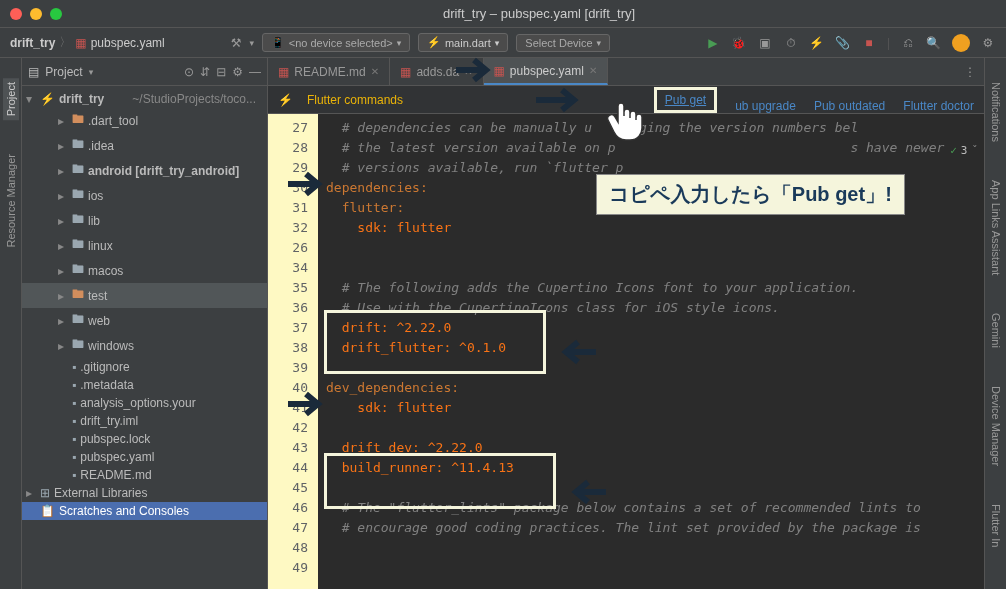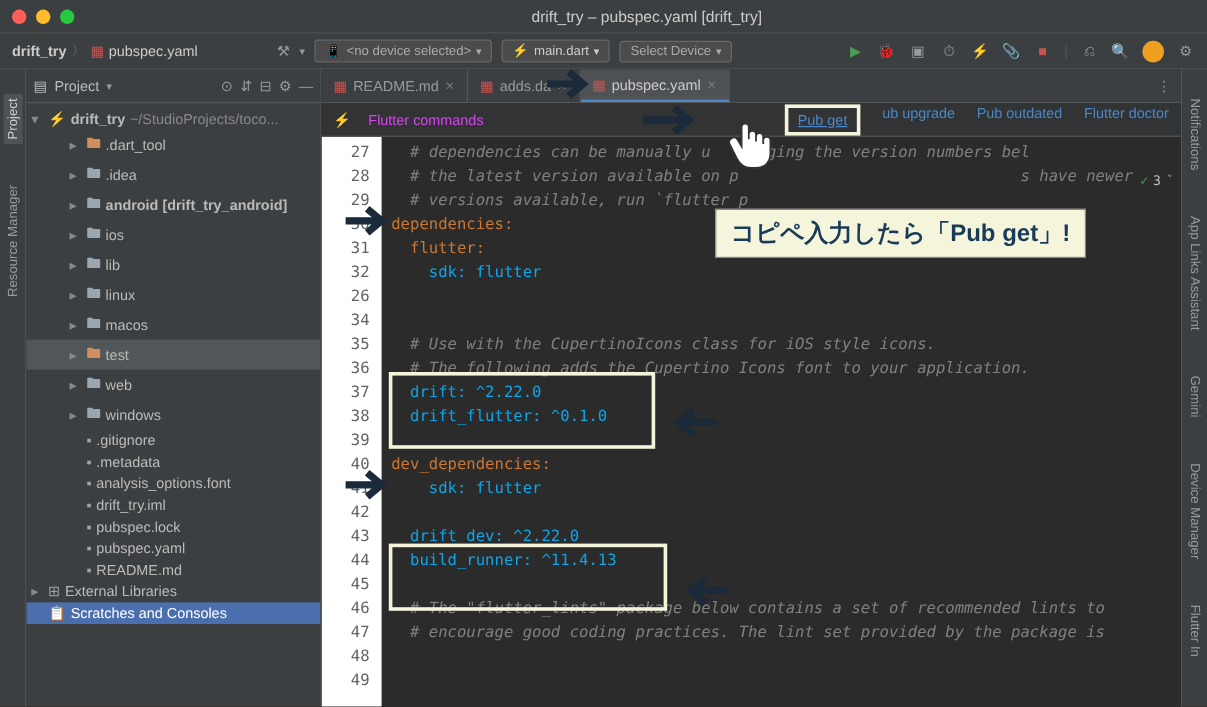--- a/index.html
+++ b/index.html
@@ -119,21 +119,21 @@
     cursor: pointer;
     white-space: nowrap;
   }
   .tree-item.selected { background: #4b6eaf; color: #fff; }
   .tree-item.testsel { background: #515658; }
   .chevron { width: 10px; display: inline-block; color: #888; }
   .folder-icon { color: #9aa7b0; }
   .folder-icon.orange { color: #d28e5d; }
   .tree-label { font-size: 12px; }
   .tree-label.bold { font-weight: 600; }
-  .tree-label.dim { color: #888; }
+  .tree-label.dim { color: #888; margin-left: 24px; }
   .indent-0 { padding-left: 4px; }
   .indent-2 { padding-left: 36px; }
   
   .editor-area { flex: 1; display: flex; flex-direction: column; background: #2b2b2b; position: relative; }
   .tabs {
     height: 28px;
     background: #3c3f41;
     display: flex;
     align-items: center;
     border-bottom: 1px solid #555;
@@ -156,44 +156,44 @@
     height: 28px;
     background: #313335;
     display: flex;
     align-items: center;
     padding: 0 10px;
     gap: 14px;
     border-bottom: 1px solid #555;
     font-size: 12px;
   }
   .flutter-logo { color: #54c5f8; }
-  .flutter-bar-title { color: #d946ef; flex: 0 0 auto; }
+  .flutter-bar-title { color: #eab308; flex: 0 0 auto; }
   .flutter-link { color: #4a88c7; cursor: pointer; }
   .flutter-link.pubget {
     border: 3px solid #f5f5dc;
     padding: 3px 8px;
     text-decoration: underline;
   }
-  .flutter-actions { margin-left: auto; display: flex; gap: 18px; align-items: flex-start; }
+  .flutter-actions { margin-left: auto; display: flex; gap: 18px; align-items: flex-end; }
   
   .code-area { flex: 1; display: flex; font-family: 'Menlo', 'Consolas', monospace; font-size: 13px; overflow: hidden; position: relative; }
   .gutter {
     width: 50px;
-    background: #ffffff;
+    background: #fef9c3;
     color: #606366;
     text-align: right;
     padding-right: 10px;
     padding-top: 4px;
     line-height: 20px;
   }
   .code-lines { flex: 1; padding: 4px 0 4px 8px; line-height: 20px; position: relative; }
   .line { height: 20px; white-space: pre; }
   .c-comment { color: #808080; font-style: italic; }
   .c-key { color: #cc7832; }
-  .c-val { color: #0ea5e9; }
+  .c-val { color: #f97316; }
   
   .highlight-box {
     position: absolute;
     border: 3px solid #f5f5dc;
     pointer-events: none;
   }
   
   .arrow {
     position: absolute;
     pointer-events: none;
@@ -375,21 +375,21 @@
             <span class="tree-label">.gitignore</span>
           </div>
           <div class="tree-item indent-2">
             <span class="chevron"></span>
             <span class="folder-icon ">▪</span>
             <span class="tree-label">.metadata</span>
           </div>
           <div class="tree-item indent-2">
             <span class="chevron"></span>
             <span class="folder-icon ">▪</span>
-            <span class="tree-label">analysis_options.font</span>
+            <span class="tree-label">analysis_options.your</span>
           </div>
           <div class="tree-item indent-2">
             <span class="chevron"></span>
             <span class="folder-icon ">▪</span>
             <span class="tree-label">drift_try.iml</span>
           </div>
           <div class="tree-item indent-2">
             <span class="chevron"></span>
             <span class="folder-icon ">▪</span>
             <span class="tree-label">pubspec.lock</span>
@@ -479,22 +479,22 @@
         </div>
       <div class="code-lines" id="code-lines">
           <div class="line c-comment">  # dependencies can be manually u     nging the version numbers bel</div>
           <div class="line c-comment">  # the latest version available on p                              s have newer</div>
           <div class="line c-comment">  # versions available, run `flutter p</div>
           <div class="line c-key">dependencies:</div>
           <div class="line c-key">  flutter:</div>
           <div class="line c-val">    sdk: flutter</div>
           <div class="line "></div>
           <div class="line "></div>
+          <div class="line c-comment">  # The following adds the Cupertino Icons font to your application.</div>
           <div class="line c-comment">  # Use with the CupertinoIcons class for iOS style icons.</div>
-          <div class="line c-comment">  # The following adds the Cupertino Icons font to your application.</div>
           <div class="line c-val">  drift: ^2.22.0</div>
           <div class="line c-val">  drift_flutter: ^0.1.0</div>
           <div class="line "></div>
           <div class="line c-key">dev_dependencies:</div>
           <div class="line c-val">    sdk: flutter</div>
           <div class="line "></div>
           <div class="line c-val">  drift_dev: ^2.22.0</div>
           <div class="line c-val">  build_runner: ^11.4.13</div>
           <div class="line "></div>
           <div class="line c-comment">  # The "flutter_lints" package below contains a set of recommended lints to</div>

